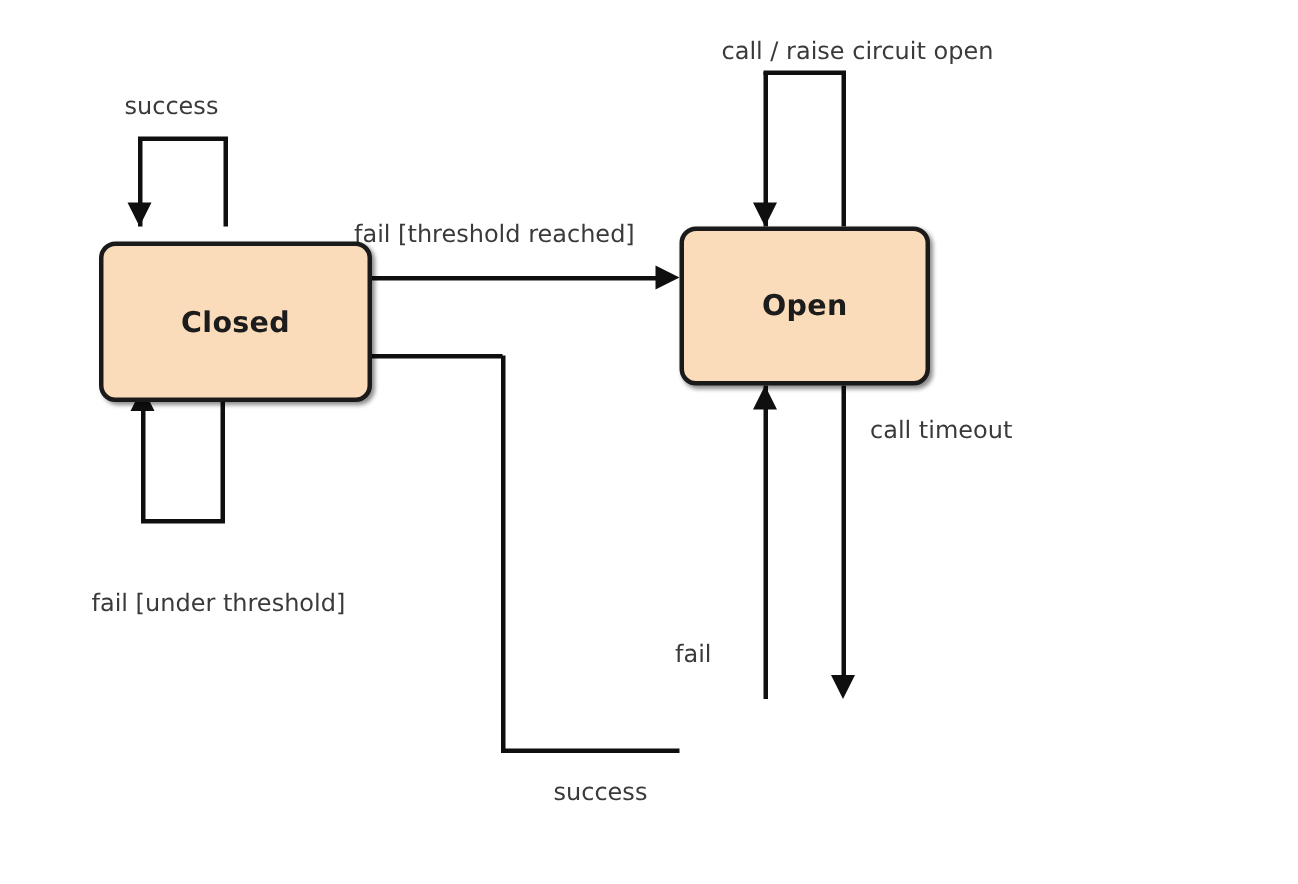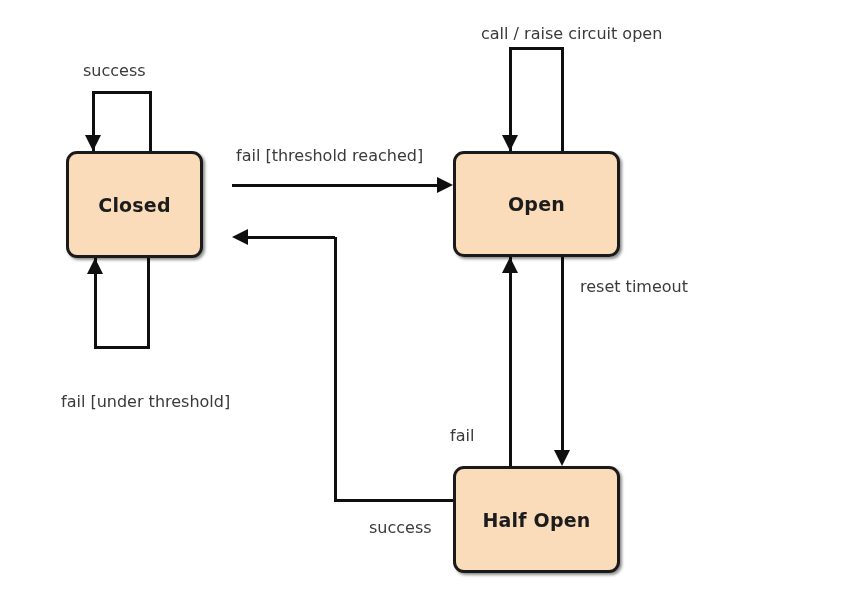--- a/index.html
+++ b/index.html
@@ -26,21 +26,21 @@
     display: flex;
     align-items: center;
     justify-content: center;
   }
   .node .node-label {
     font-size: 19px;
     font-weight: bold;
     color: #1c1c1c;
     letter-spacing: 0.2px;
   }
-  .node-closed    { left: 66px;  top: 151px; width: 137px; height: 107px; }
+  .node-closed    { left: 66px;  top: 161px; width: 182px; height: 107px; }
   .node-open      { left: 453px; top: 151px; width: 167px; height: 106px; }
   .node-half-open { left: 453px; top: 466px; width: 167px; height: 107px; }
 
   
   .seg {
     position: absolute;
     background: #0f0f0f;
   }
   .seg.h { height: 3px; }
   .seg.v { width: 3px; }
@@ -95,37 +95,34 @@
   <div class="edge-label lbl-fail-threshold">fail [threshold reached]</div>
 
   <div class="seg v" style="left:561px; top:48px; height:103px;"></div>
   <div class="seg h" style="left:509px; top:47px; width:55px;"></div>
   <div class="seg v" style="left:509px; top:48px; height:103px;"></div>
   <div class="arrow down" style="left:502px; top:135px;"></div>
   <div class="edge-label lbl-call-raise">call / raise circuit open</div>
 
   <div class="seg v" style="left:561px; top:257px; height:195px;"></div>
   <div class="arrow down" style="left:554px; top:450px;"></div>
-  <div class="edge-label lbl-reset-timeout">reset timeout</div>
+  <div class="edge-label lbl-reset-timeout">call timeout</div>
 
   <div class="seg v" style="left:509px; top:257px; height:209px;"></div>
   <div class="arrow up" style="left:502px; top:257px;"></div>
   <div class="edge-label lbl-fail">fail</div>
 
   <div class="seg h" style="left:335px; top:499px; width:118px;"></div>
   <div class="seg v" style="left:334px; top:237px; height:265px;"></div>
   <div class="seg h" style="left:246px; top:236px; width:89px;"></div>
   <div class="arrow left" style="left:232px; top:229px;"></div>
   <div class="edge-label lbl-success-bottom">success</div>
 
   <div class="node node-closed">
     <span class="node-label">Closed</span>
   </div>
 
   <div class="node node-open">
     <span class="node-label">Open</span>
   </div>
 
-  <div class="node node-half-open">
-    <span class="node-label">Half Open</span>
-  </div>
 
 </div>
 
 </body></html>

